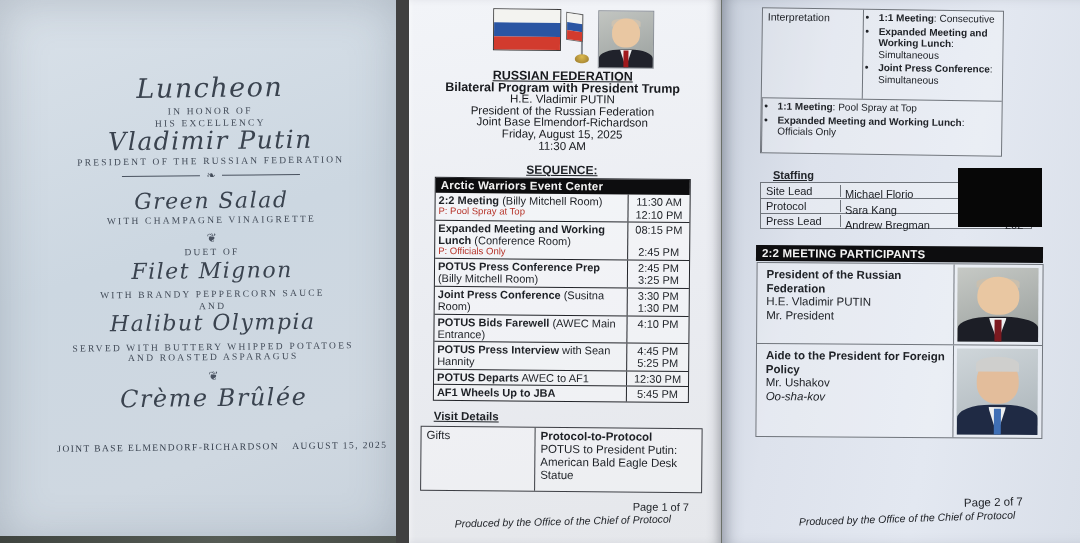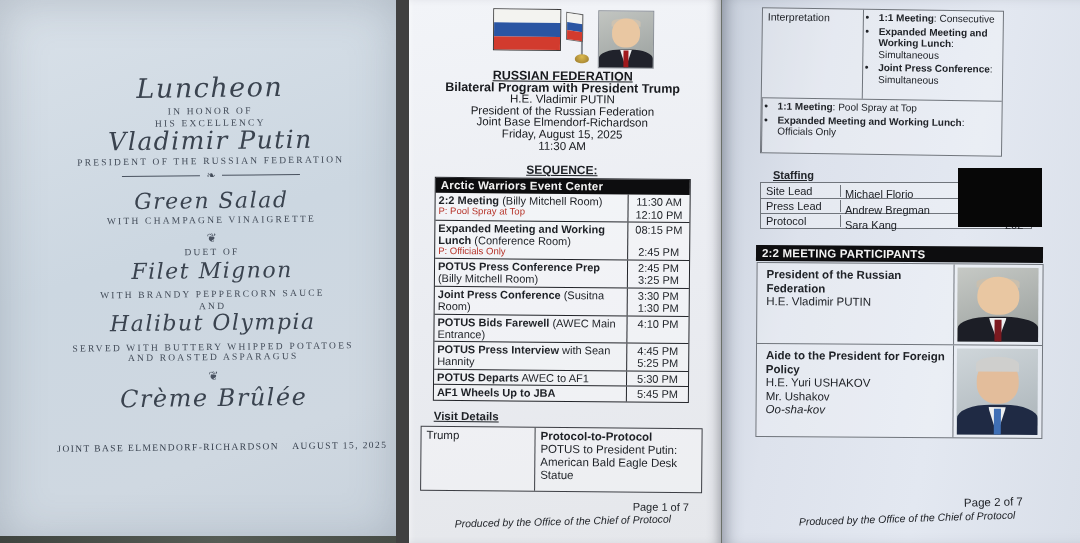--- a/index.html
+++ b/index.html
@@ -259,34 +259,34 @@
         <div class="seq-row">
           <div class="seq-act"><span class="bold">POTUS Press Interview</span><span> with Sean Hannity</span></div>
           <div class="seq-time">
               <div>4:45 PM</div>
               <div>5:25 PM</div>
             </div>
         </div>
         <div class="seq-row">
           <div class="seq-act"><span class="bold">POTUS Departs</span><span> AWEC to AF1</span></div>
           <div class="seq-time">
-              <div>5:30 PM</div>
+              <div>12:30 PM</div>
             </div>
         </div>
         <div class="seq-row">
           <div class="seq-act"><span class="bold">AF1 Wheels Up to JBA</span><span></span></div>
           <div class="seq-time">
               <div>5:45 PM</div>
             </div>
         </div>
       </div>
 
       <div class="visit-head">Visit Details</div>
       <div class="gift-table">
-        <div class="gift-label">Trump</div>
+        <div class="gift-label">Gifts</div>
         <div class="gift-body">
           <div class="bold">Protocol-to-Protocol</div>
           <div>POTUS to President Putin: American Bald Eagle Desk Statue</div>
         </div>
       </div>
 
       <div class="mid-page-num">Page 1 of 7</div>
       <div class="mid-produced">Produced by the Office of the Chief of Protocol</div>
     </div>
   </div>
@@ -319,57 +319,57 @@
     <div class="staff-head">Staffing</div>
     <div class="staff-table">
       <div class="st-row">
         <div class="st-role">Site Lead</div>
         <div class="st-main">
             <span>Michael Florio</span>
             <span>914-</span>
           </div>
       </div>
       <div class="st-row">
+        <div class="st-role">Protocol</div>
+        <div class="st-main">
+            <span>Sara Kang</span>
+            <span>202-</span>
+          </div>
+      </div>
+      <div class="st-row">
         <div class="st-role">Press Lead</div>
         <div class="st-main">
             <span>Andrew Bregman</span>
-            <span>202-</span>
-          </div>
-      </div>
-      <div class="st-row">
-        <div class="st-role">Protocol</div>
-        <div class="st-main">
-            <span>Sara Kang</span>
             <span>202-</span>
           </div>
       </div>
     </div>
     <div class="redaction"></div>
 
     <div class="pt-bar">2:2 MEETING PARTICIPANTS</div>
     <div class="pt-box">
       <div class="pt-card pt-c1">
         <div class="pt-text">
           <div class="pt-title">President of the Russian Federation</div>
           <div>H.E. Vladimir PUTIN</div>
+          <div>Mr. President</div>
         </div>
         <div class="pt-photo-col">
           <div class="photo pt-photo bg-putin">
             <div class="ph-hair" style="background:#c9bfae;height:13%;top:14%;"></div>
             <div class="ph-head"></div>
             <div class="ph-suit" style="background:#1c1e26;"></div>
               <div class="ph-shirt"></div>
             <div class="ph-tie" style="background:#7c1a20;"></div>
           </div>
         </div>
       </div>
       <div class="pt-card pt-c2">
         <div class="pt-text">
           <div class="pt-title">Aide to the President for Foreign Policy</div>
-          <div>H.E. Yuri USHAKOV</div>
           <div>Mr. Ushakov</div>
           <div class="pt-phon">Oo-sha-kov</div>
         </div>
         <div class="pt-photo-col">
           <div class="photo pt-photo bg-ushakov">
             <div class="ph-head" style="background:#e3bd9b;"></div>
             <div class="ph-hair" style="background:#cfcfcd;height:18%;top:9%;"></div>
             <div class="ph-suit" style="background:#1f2a44;"></div>
               <div class="ph-shirt"></div>
             <div class="ph-tie" style="background:#3f6fb5;"></div>

